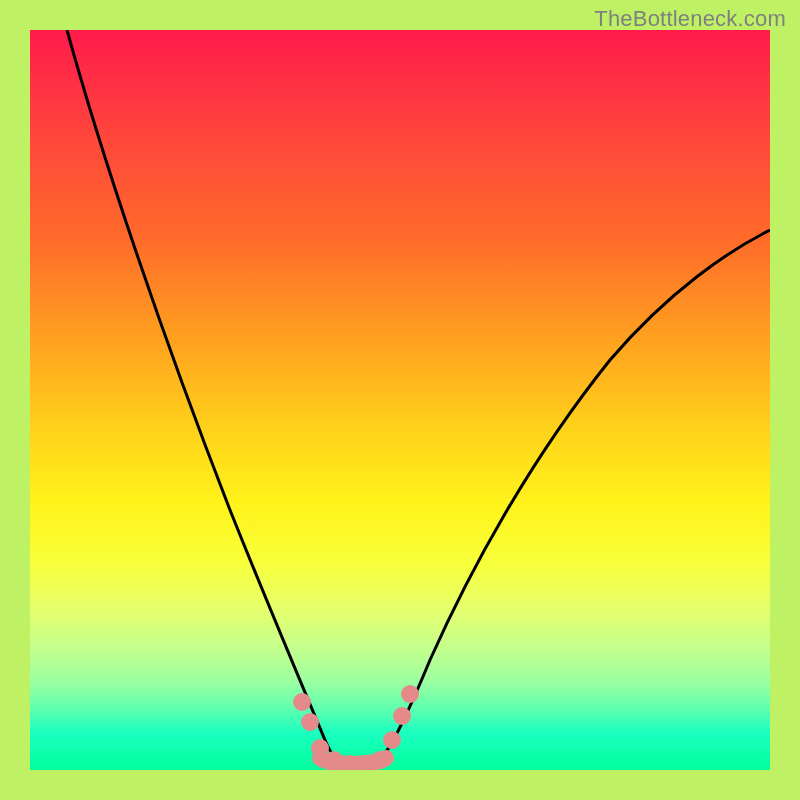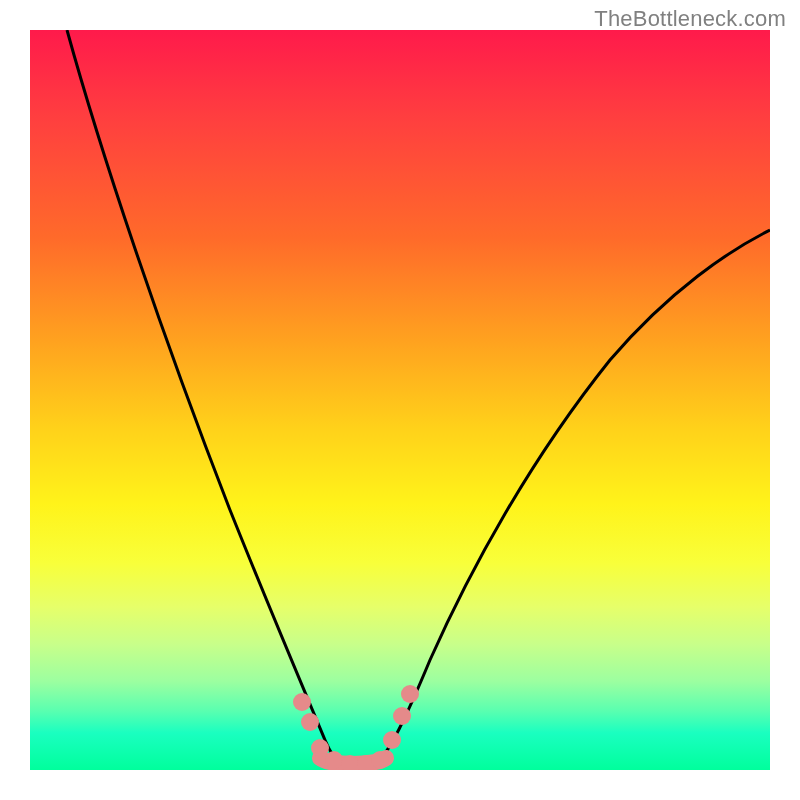--- a/index.html
+++ b/index.html
@@ -10,21 +10,21 @@
     overflow: hidden;
     background: #000;
     font-family: Arial, Helvetica, sans-serif;
   }
   .frame {
     position: absolute;
     left: 0;
     top: 0;
     width: 800px;
     height: 800px;
-    background: #ffffff;
+    background: #bef264;
   }
   .plot {
     position: absolute;
     left: 30px;
     top: 30px;
     width: 740px;
     height: 740px;
     background: linear-gradient(
       to bottom,
       #ff1a4b 0%,

